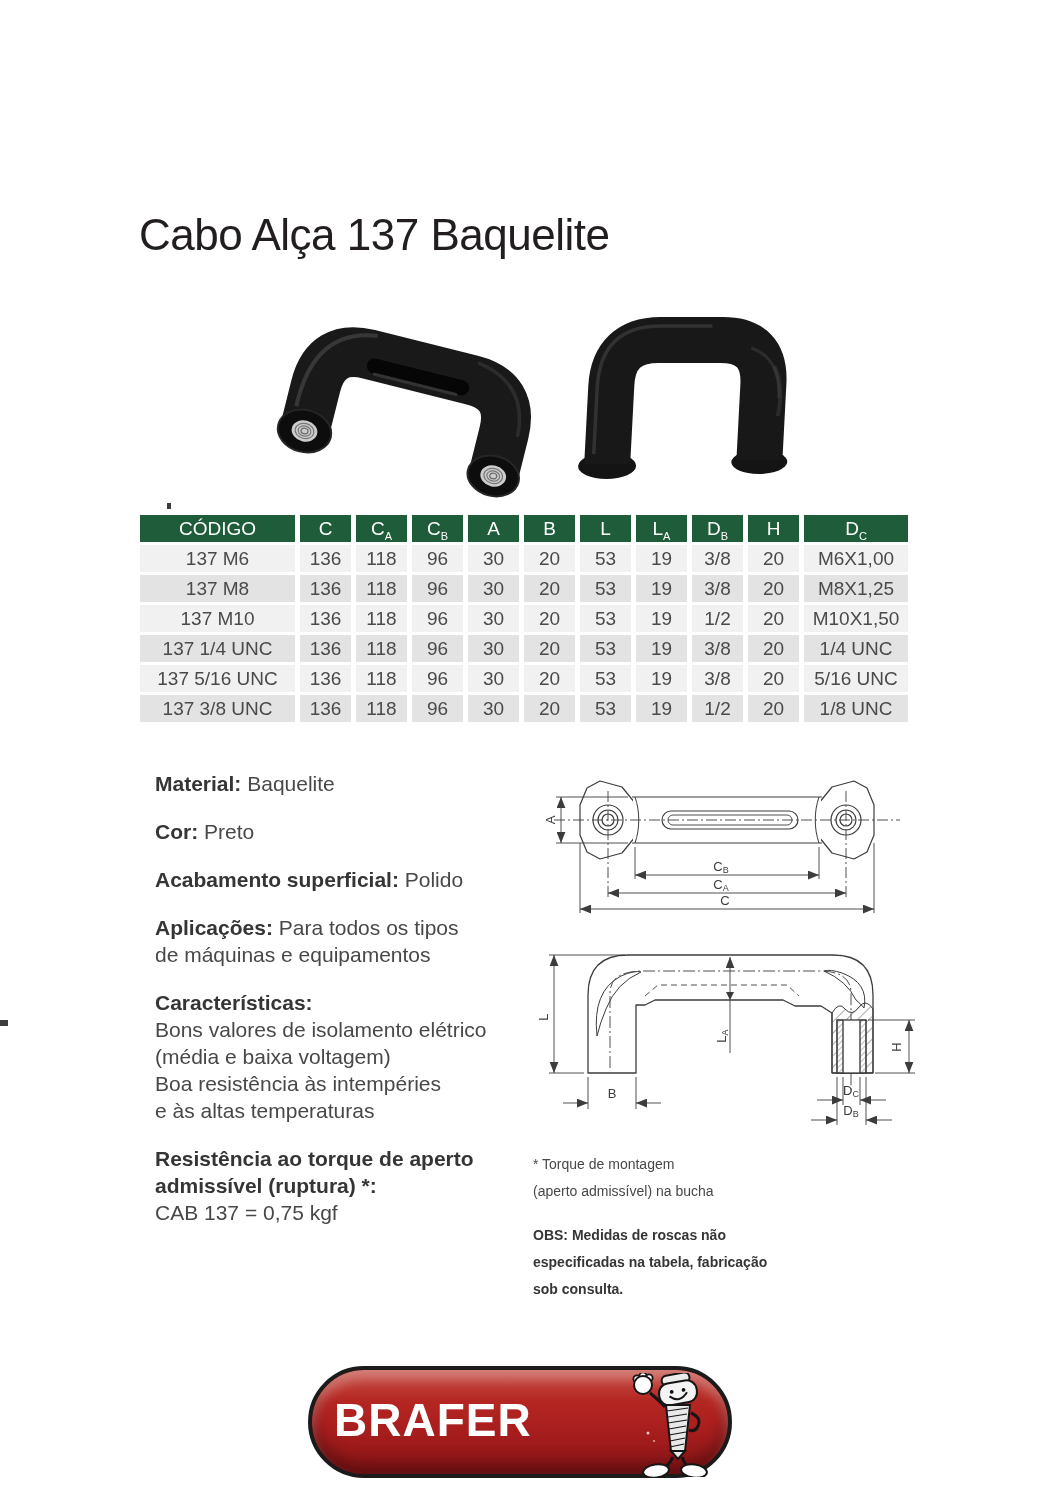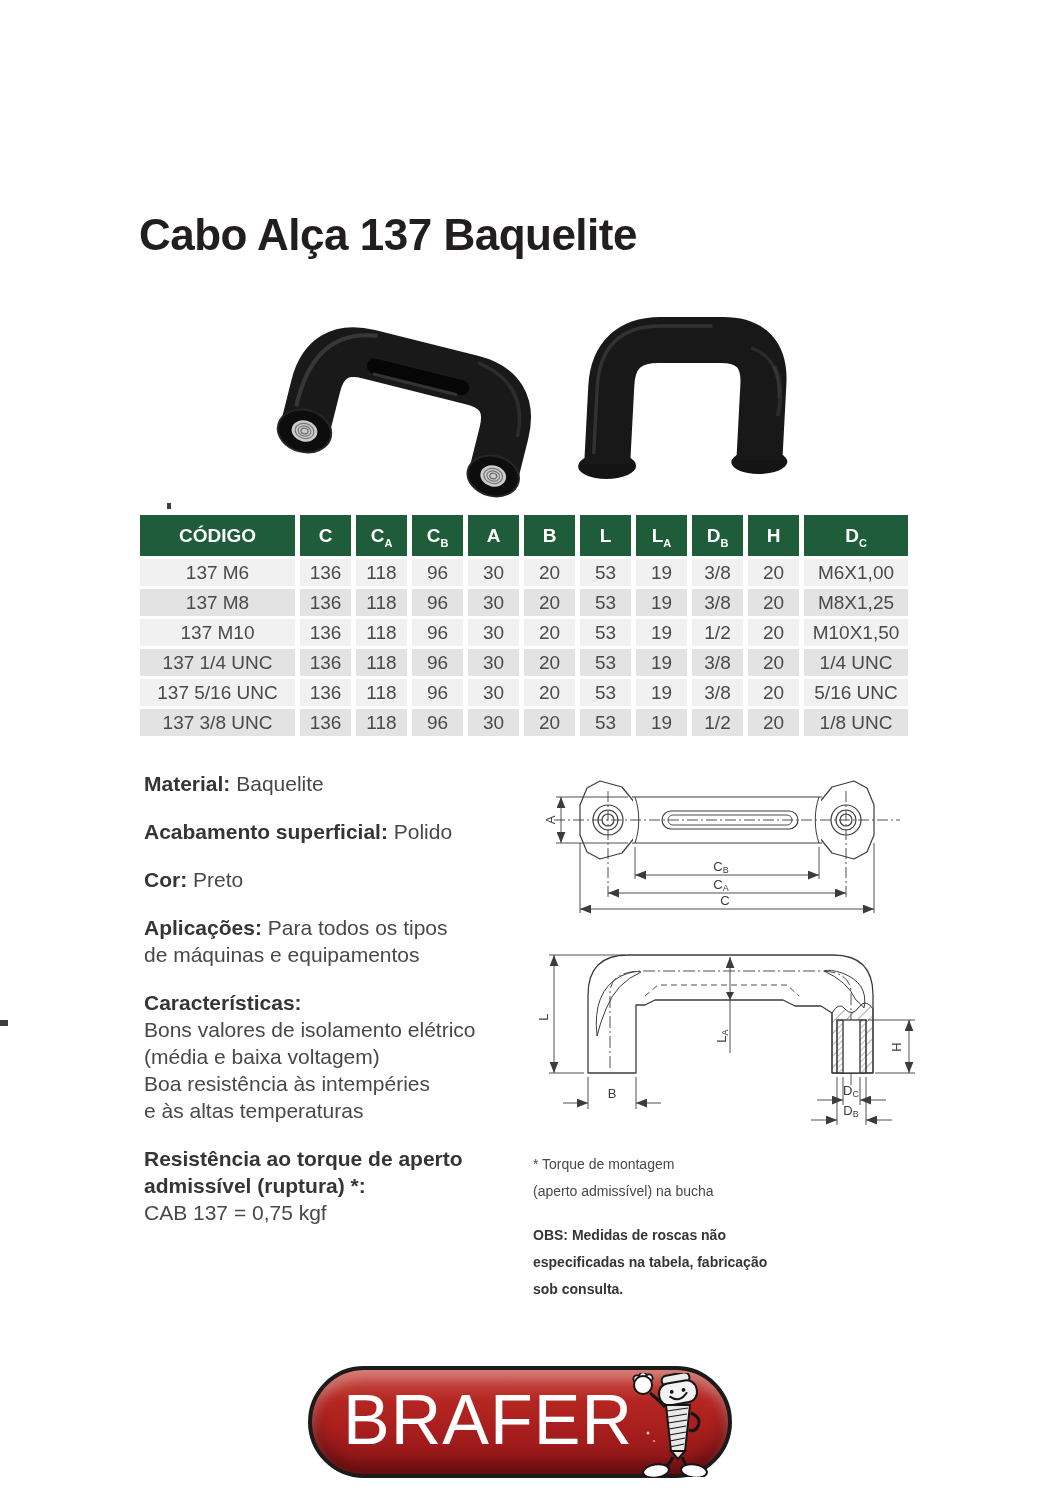--- a/index.html
+++ b/index.html
@@ -1,41 +1,41 @@
 <!DOCTYPE html>
 <html><head>
 <meta charset="utf-8">
 <style>
   html,body { margin:0; padding:0; background:#ffffff; }
   #page { position:relative; width:1061px; height:1500px; background:#fff;
           font-family:"Liberation Sans", sans-serif; overflow:hidden; }
 
   
   .title { position:absolute; left:139px; top:210px; margin:0;
-           font-size:44px; font-weight:bold; color:#221e1f; letter-spacing:-0.5px; }
+           font-size:44px; font-weight:normal; color:#221e1f; letter-spacing:-0.5px; }
 
   
   .photo { position:absolute; }
   .photo-left  { left:252px; top:312px; }
   .photo-right { left:556px; top:296px; }
 
   
   table.dims { position:absolute; left:135px; top:512px;
                border-collapse:separate; border-spacing:5px 3px; table-layout:fixed; }
-  table.dims th { background:#1e5c3a; color:#fff; font-size:19px; font-weight:bold;
-                  height:41px; text-align:center; padding:0 2px; }
+  table.dims th { background:#1e5c3a; color:#fff; font-size:19px; font-weight:normal;
+                  height:27px; text-align:center; padding:0 2px; }
   table.dims th sub { font-size:11px; line-height:0; }
   table.dims td { font-size:19px; color:#4a4a4a; text-align:center; height:27px; padding:0 2px; }
   table.dims tbody tr:nth-child(odd) td  { background:#f1f1f1; }
   table.dims tbody tr:nth-child(even) td { background:#e3e3e3; }
 
   
   .specs { position:absolute; left:140px; top:770px; width:430px;
            font-size:21px; line-height:27px; color:#484848; }
-  .specs p { margin:0 0 21px 4px; }
+  .specs p { margin:0 0 21px 15px; }
   .specs strong { color:#353535; }
 
   
   .notes { position:absolute; left:533px; top:1151px; width:410px;
            font-size:14px; line-height:27px; color:#484848; }
   .notes p { margin:0 0 17px 0; }
   .notes .obs { font-weight:bold; color:#353535; }
 
   
   .drawing { position:absolute; }
@@ -43,21 +43,21 @@
   .drawing-side { left:525px; top:933px; }
   .drawing svg text { font-family:"Liberation Sans", sans-serif; font-size:13px; fill:#3c3c3c; }
   .drawing svg .ts { font-size:9px; }
 
   
   .logo { position:absolute; left:308px; top:1366px; width:424px; height:112px;
           border-radius:58px; border:4px solid #1b1b1b; box-sizing:border-box;
           background:linear-gradient(180deg,#c85148 0%,#b42621 30%,#a81e1e 58%,#8c1416 100%);
           box-shadow: inset 0 9px 12px rgba(255,255,255,.28), inset 0 -11px 16px rgba(0,0,0,.32); }
   .brand { position:absolute; left:22px; top:50%; transform:translateY(-53%);
-           font-size:70px; font-weight:normal; color:#ffffff; letter-spacing:1px;margin-left:9px; }
+           font-size:46px; font-weight:bold; color:#ffffff; letter-spacing:1px; }
   .mascot { position:absolute; right:10px; top:3px; }
 
   
   .mark { position:absolute; background:#3d3d3d; }
   .mark-top  { left:167px; top:503px; width:4px; height:6px; }
   .mark-left { left:0px;  top:1020px; width:8px; height:6px; }
 </style>
 </head>
 <body>
 
@@ -210,22 +210,22 @@
           <td>19</td>
           <td>1/2</td>
           <td>20</td>
           <td>1/8 UNC</td>
       </tr>
     </tbody>
   </table>
 
   <div class="specs">
     <p><strong>Material:</strong> <span>Baquelite</span></p>
+    <p><strong>Cor:</strong> <span>Preto</span></p>
     <p><strong>Acabamento superficial:</strong> <span>Polido</span></p>
-    <p><strong>Cor:</strong> <span>Preto</span></p>
     <p>
       <strong>Aplicações:</strong>
       <span>Para todos os tipos</span><br>
       <span>de máquinas e equipamentos</span>
     </p>
     <p>
       <strong>Características:</strong><br>
       <span>Bons valores de isolamento elétrico</span><br>
       <span>(média e baixa voltagem)</span><br>
       <span>Boa resistência às intempéries</span><br>

